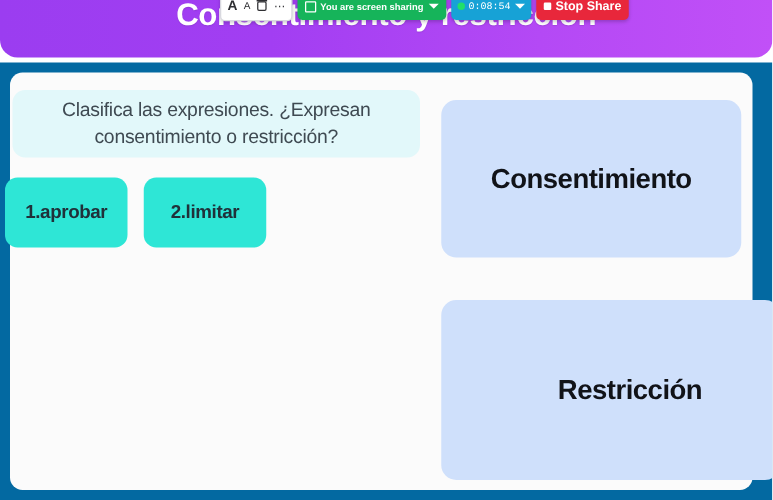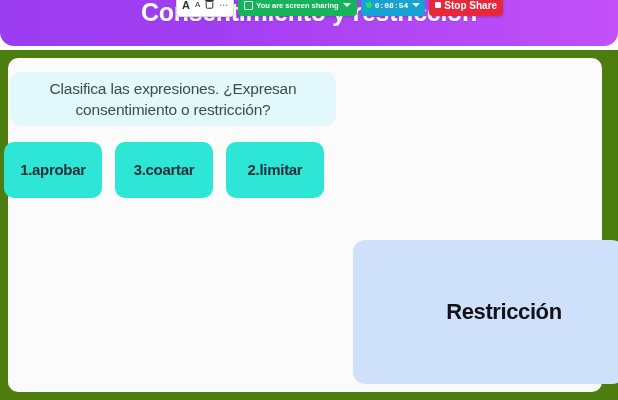--- a/index.html
+++ b/index.html
@@ -120,21 +120,21 @@
     gap: 3px;
     background: #17a2d6;
     border-radius: 4px;
     padding: 2px 5px;
     height: 18px;
     box-shadow: 0 1px 3px rgba(0,0,0,0.2);
   }
   .timer-pill .label {
     color: #ffffff;
     font-size: 8px;
-    font-weight: bold;
+    font-weight: normal;
     font-family: "Liberation Mono", monospace;
   }
   .dot-green {
     width: 6px; height: 6px;
     border-radius: 50%;
     background: #21e06a;
     display: inline-block;
   }
 
   .stop-pill {
@@ -160,21 +160,21 @@
     display: inline-block;
   }
 
   
   .board {
     position: absolute;
     left: 0;
     top: 50px;
     width: 618px;
     height: 350px;
-    background: #4d7c0f;
+    background: #0369a1;
   }
   .board-inner {
     position: absolute;
     left: 8px;
     top: 8px;
     width: 594px;
     height: 334px;
     background: #fbfbfb;
     border-radius: 10px;
   }
@@ -303,24 +303,26 @@
 
   <div class="board">
     <div class="board-inner">
 
       <div class="prompt-card">
         <div class="prompt-text">Clasifica las expresiones. ¿Expresan consentimiento o restricción?</div>
       </div>
 
       <div class="tiles">
         <div class="tile">1.aprobar</div>
-        <div class="tile">3.coartar</div>
         <div class="tile">2.limitar</div>
       </div>
 
+      <div class="zone zone-1">
+        <span>Consentimiento</span>
+      </div>
       <div class="zone zone-2">
         <span>Restricción</span>
       </div>
 
     </div>
   </div>
 
   <div class="scroll-track"></div>
 
 </div>

